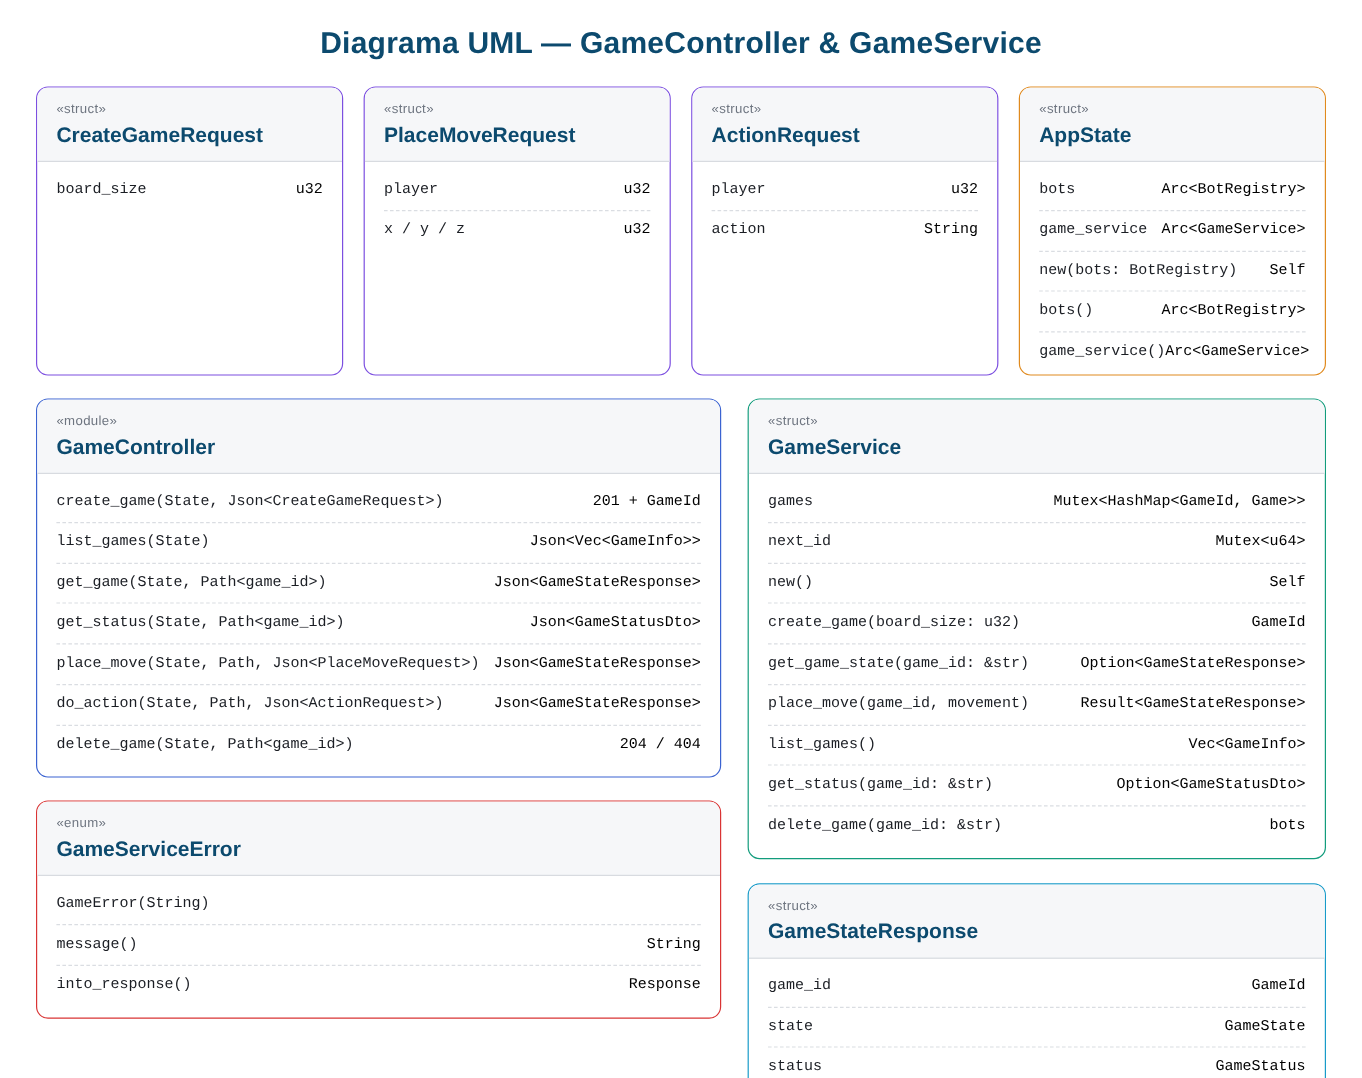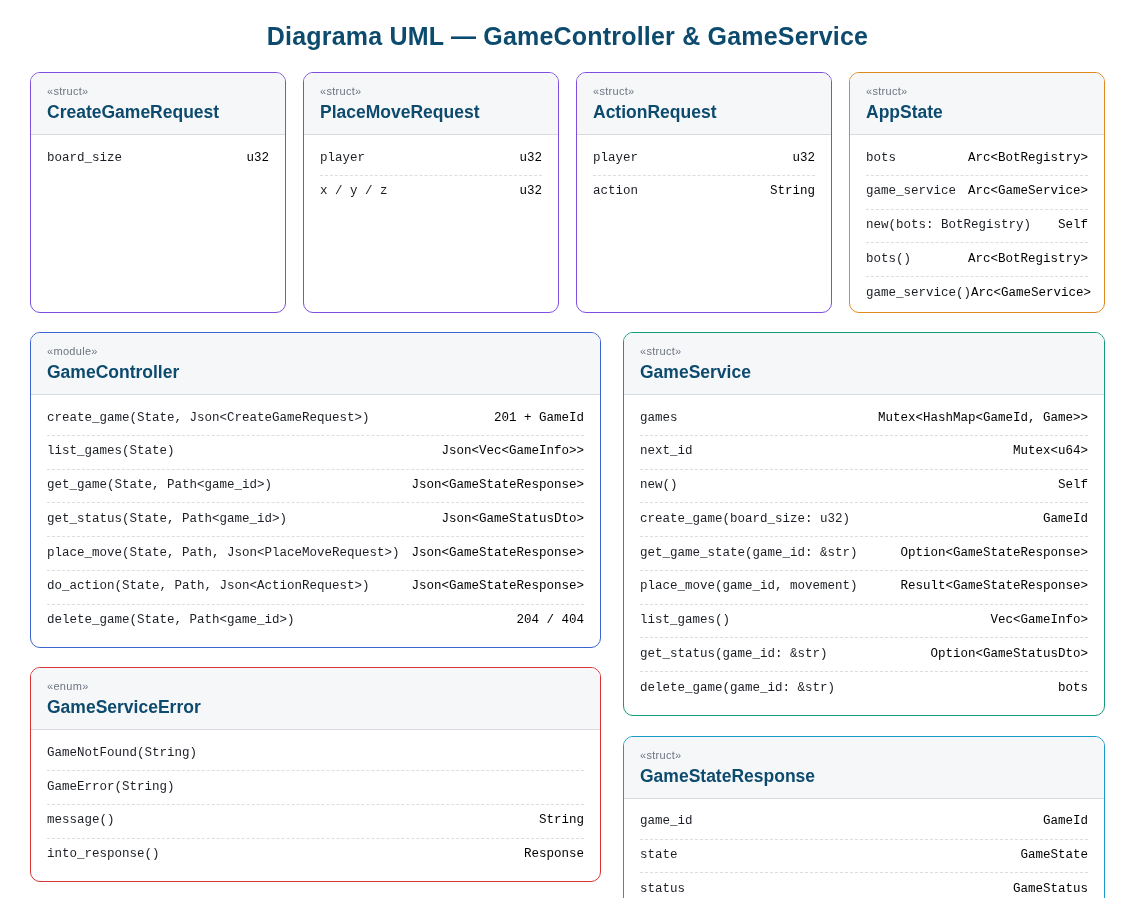--- a/index.html
+++ b/index.html
@@ -195,24 +195,20 @@
         </div>
     </div>
 
     <div class="card" style="border-color: rgb(217, 52, 52);">
       <div class="card-head">
         <span class="stereotype">«enum»</span>
         <span class="class-name">GameServiceError</span>
       </div>
       <div class="card-body">
           <div class="row">
-            <span class="m-label">GameNotFound(String)</span>
-            <span class="m-type"></span>
-          </div>
-          <div class="row">
             <span class="m-label">GameError(String)</span>
             <span class="m-type"></span>
           </div>
           <div class="row">
             <span class="m-label">message()</span>
             <span class="m-type">String</span>
           </div>
           <div class="row">
             <span class="m-label">into_response()</span>
             <span class="m-type">Response</span>

